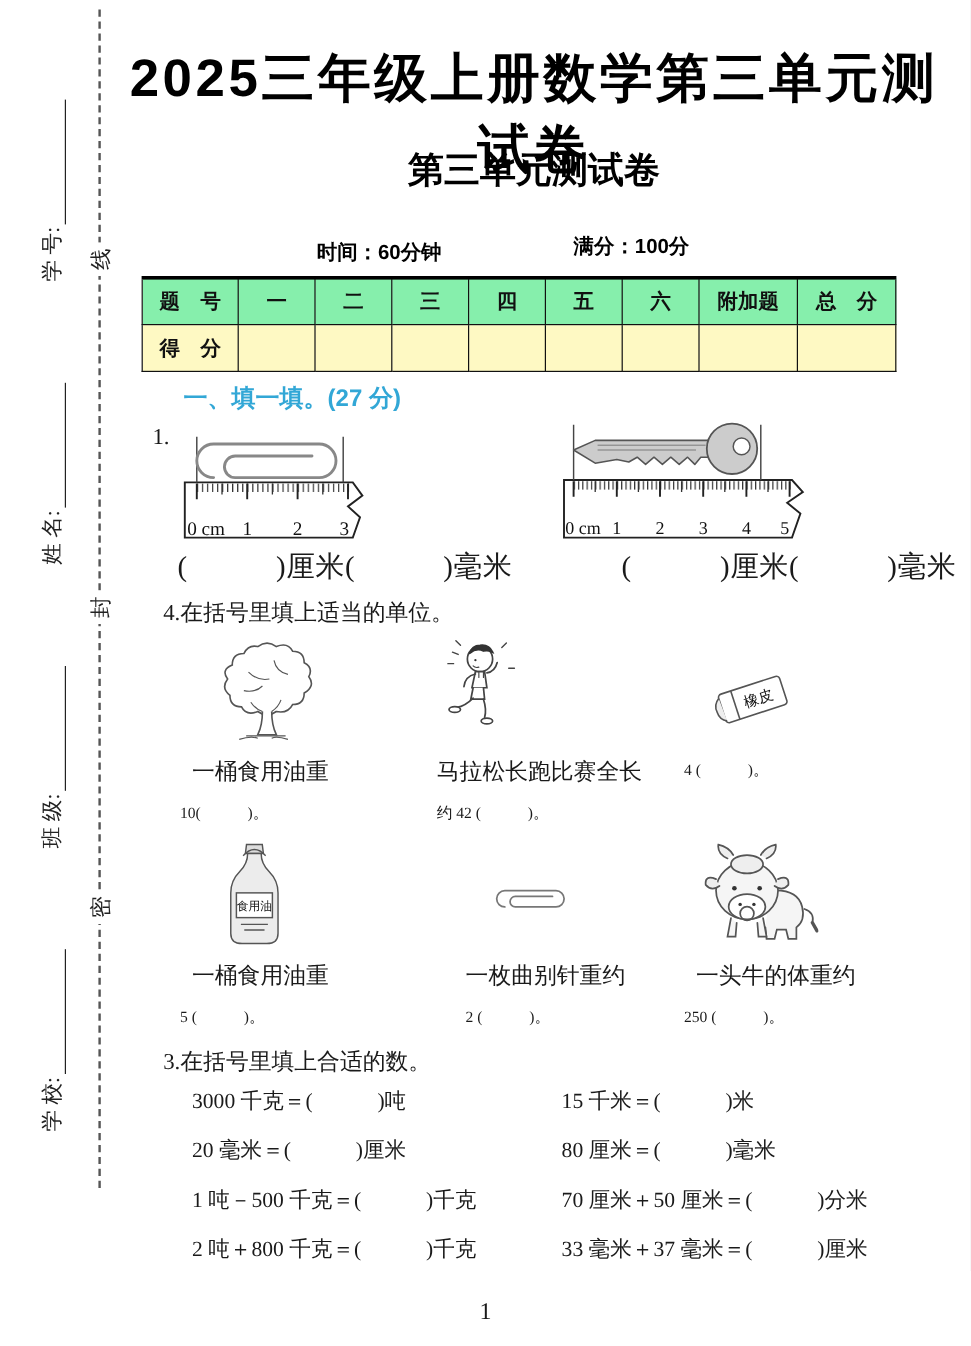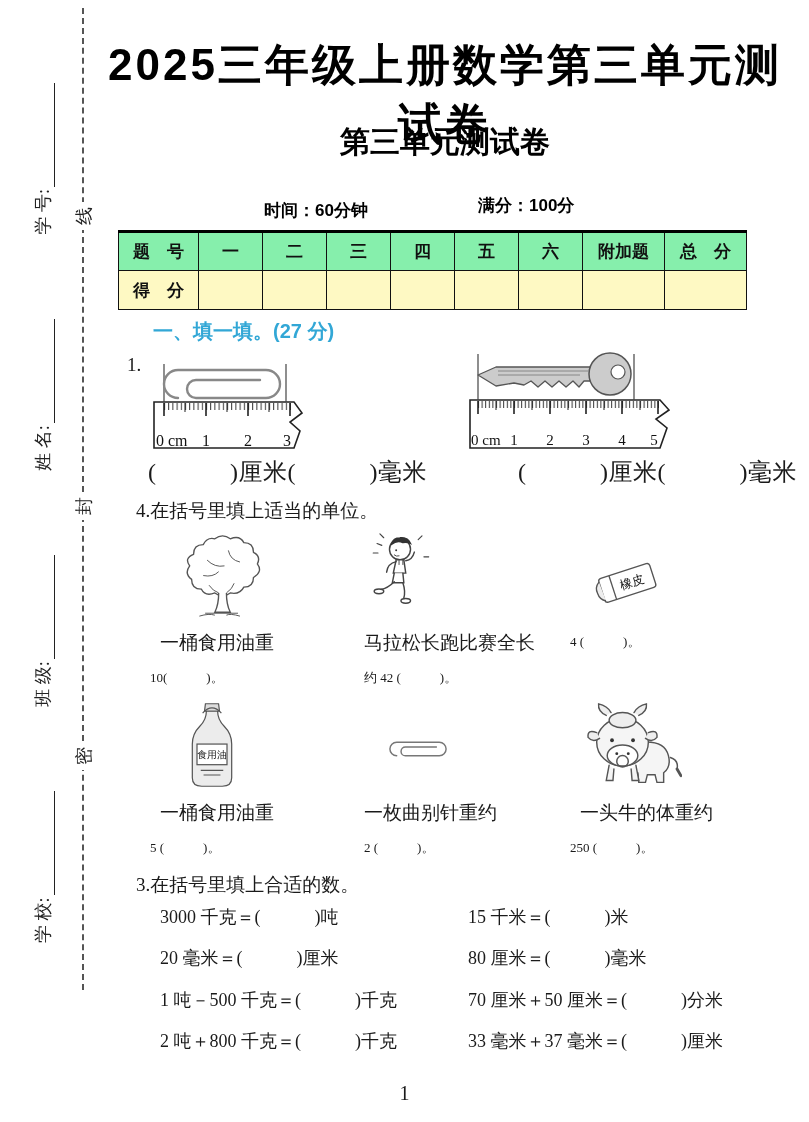--- a/index.html
+++ b/index.html
@@ -258,21 +258,21 @@
           <rect x="16" y="46" width="32" height="22" fill="#fff"></rect>
           <text x="32" y="61" font-size="10.5" text-anchor="middle" stroke="none">食用油</text>
           <path d="M20,74 h24 M23,79 h18" fill="none"></path>
         </g>
       </svg>
     </div>
     <div class="q2-caption" style="padding-left:10px;">一桶食用油重</div>
     <div class="q2-value">5 (　　　)。</div>
   </div>
 
-  <div class="q2-cell" style="left:352px; top:698px;">
+  <div class="q2-cell" style="left:376px; top:698px;">
     <div class="icon-box" style="align-items:center;">
       <svg width="62" height="18" viewBox="12 12 128 32" style="margin-left:35px; margin-top:10px;">
         <path d="M32,42 a14,14 0 0 1 0,-28 h88 a14,14 0 0 1 0,28 H50 a9,9 0 0 1 0,-18 h64" fill="none" stroke="#777" stroke-width="3" stroke-linecap="round"></path>
       </svg>
     </div>
     <div class="q2-caption" style="padding-left:12px;">一枚曲别针重约</div>
     <div class="q2-value" style="padding-left:12px;">2 (　　　)。</div>
   </div>
 
   <div class="q2-cell" style="left:570px; top:698px;">

